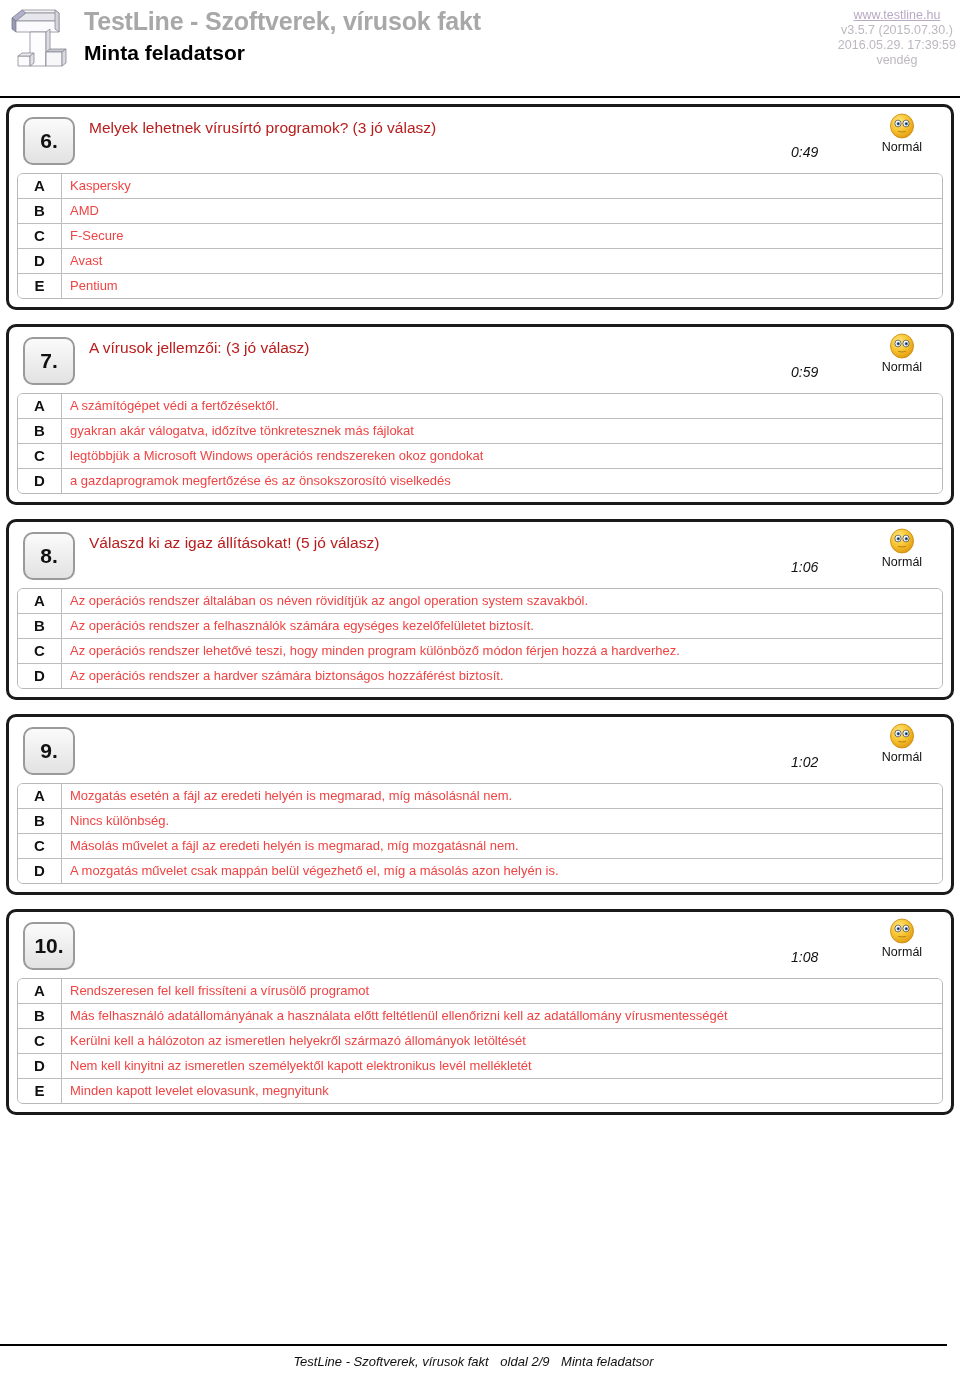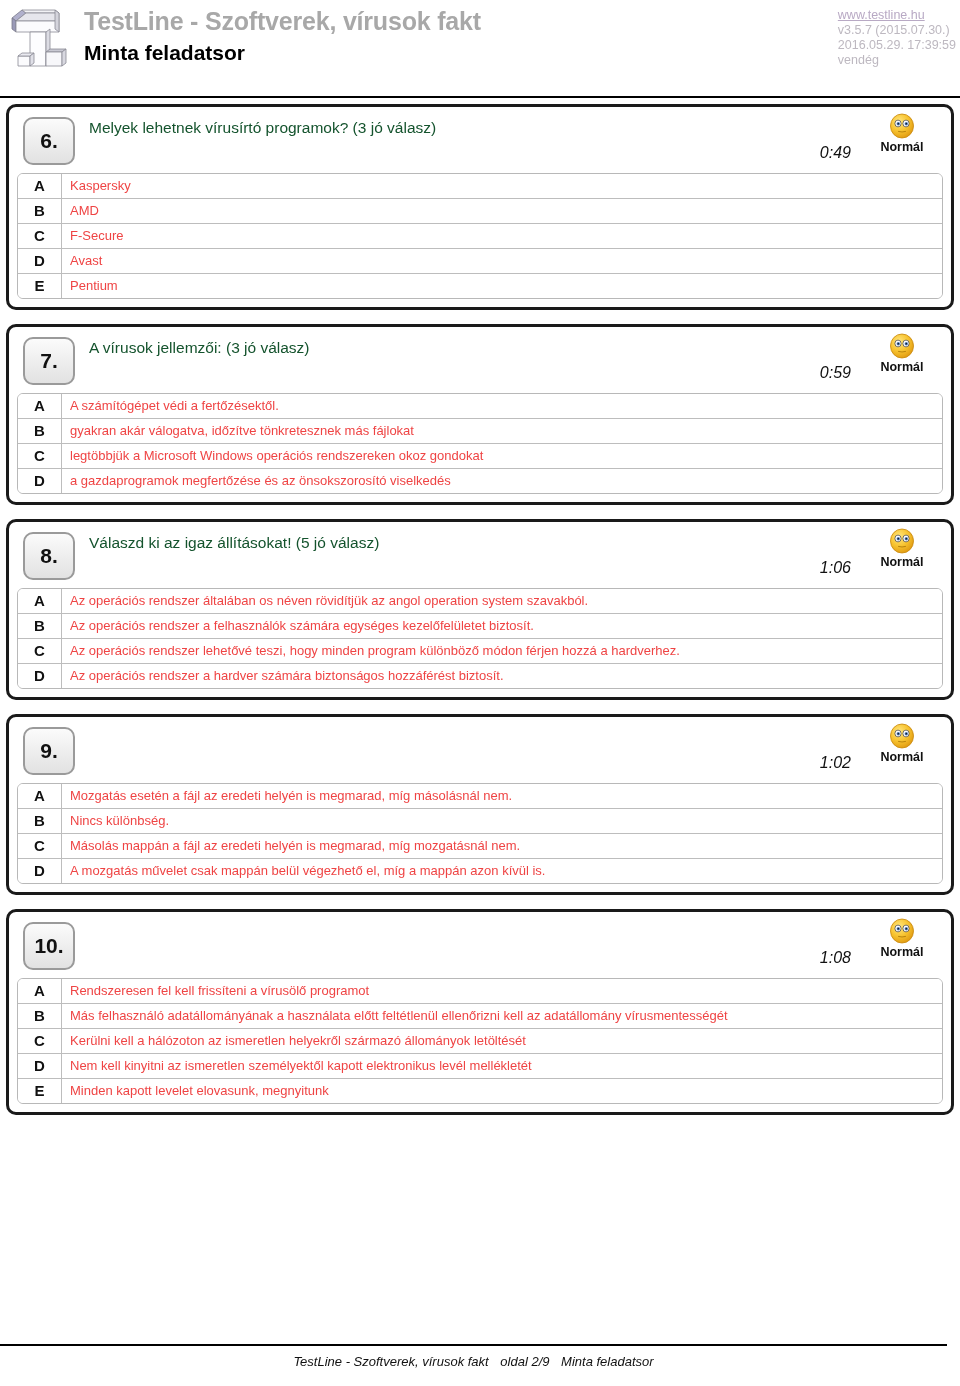--- a/index.html
+++ b/index.html
@@ -49,21 +49,21 @@
     font-weight: bold;
     color: #000;
     line-height: 28px;
     margin-top: 3px;
     white-space: nowrap;
   }
   .header-meta {
     position: absolute;
     right: 4px;
     top: 8px;
-    text-align: left;
+    text-align: center;
     font-size: 12.5px;
     line-height: 15px;
     color: #b9b2bd;
   }
   .header-meta .site-url {
     color: #b8a9c4;
     text-decoration: underline;
     display: block;
   }
   .header-meta .meta-line { display: block; color: #bdb8c0; }
@@ -109,39 +109,38 @@
     align-items: center;
     justify-content: center;
     color: #111;
   }
   .q-text {
     margin-left: 72px;
     margin-right: 190px;
     padding-top: 5px;
     font-size: 15.5px;
     line-height: 20px;
-    color: #14532d;
+    color: #b91c1c;
   }
   .q-time {
     position: absolute;
     right: 92px;
     top: 31px;
-    font-size: 16px;
+    font-size: 14px;
     font-style: italic;
     color: #111;
-    text-align: right;
+    text-align: left;
     width: 60px;
   }
   .q-level {
     position: absolute;
     right: 4px;
     top: 0px;
     width: 74px;
     text-align: center;
-    font-weight: bold;
   }
   .q-level .level-label {
     font-size: 12.5px;
     color: #111;
     display: block;
     margin-top: 1px;
   }
   .smiley {
     display: block;
     margin: 0 auto;
@@ -409,25 +408,25 @@
         <div class="answer-row">
           <div class="answer-letter">A</div>
           <div class="answer-text">Mozgatás esetén a fájl az eredeti helyén is megmarad, míg másolásnál nem.</div>
         </div>
         <div class="answer-row">
           <div class="answer-letter">B</div>
           <div class="answer-text">Nincs különbség.</div>
         </div>
         <div class="answer-row">
           <div class="answer-letter">C</div>
-          <div class="answer-text">Másolás mappán a fájl az eredeti helyén is megmarad, míg mozgatásnál nem.</div>
+          <div class="answer-text">Másolás művelet a fájl az eredeti helyén is megmarad, míg mozgatásnál nem.</div>
         </div>
         <div class="answer-row">
           <div class="answer-letter">D</div>
-          <div class="answer-text">A mozgatás művelet csak mappán belül végezhető el, míg a mappán azon kívül is.</div>
+          <div class="answer-text">A mozgatás művelet csak mappán belül végezhető el, míg a másolás azon helyén is.</div>
         </div>
       </div>
     </div>
     <div class="question-block">
       <div class="q-head">
         <div class="q-number">10.</div>
         <div class="q-time">1:08</div>
         <div class="q-level"><span><svg class="smiley" width="26" height="26" viewBox="0 0 26 26" xmlns="http://www.w3.org/2000/svg">
               <defs>
                 <radialGradient id="sg" cx="38%" cy="32%" r="72%">

